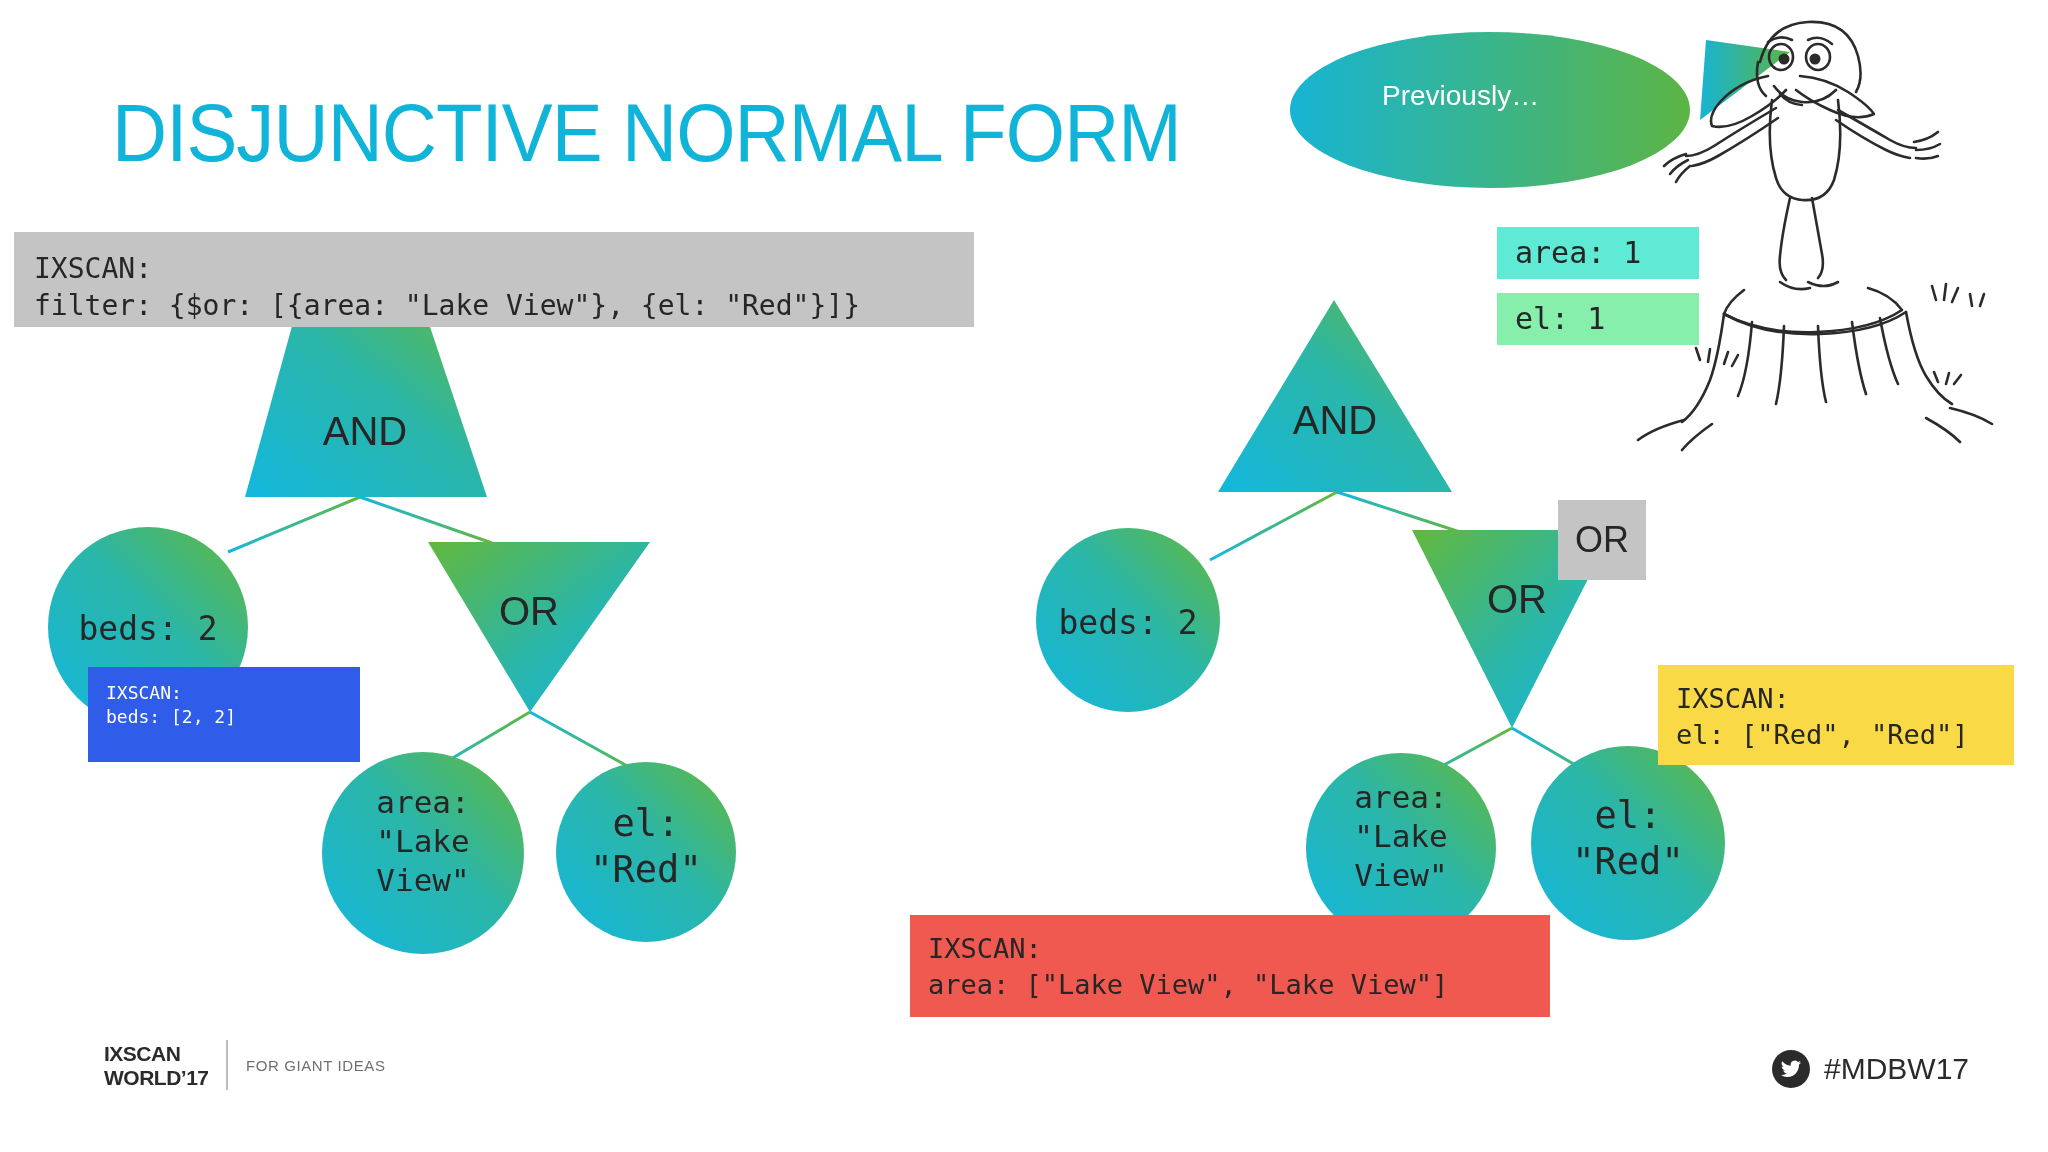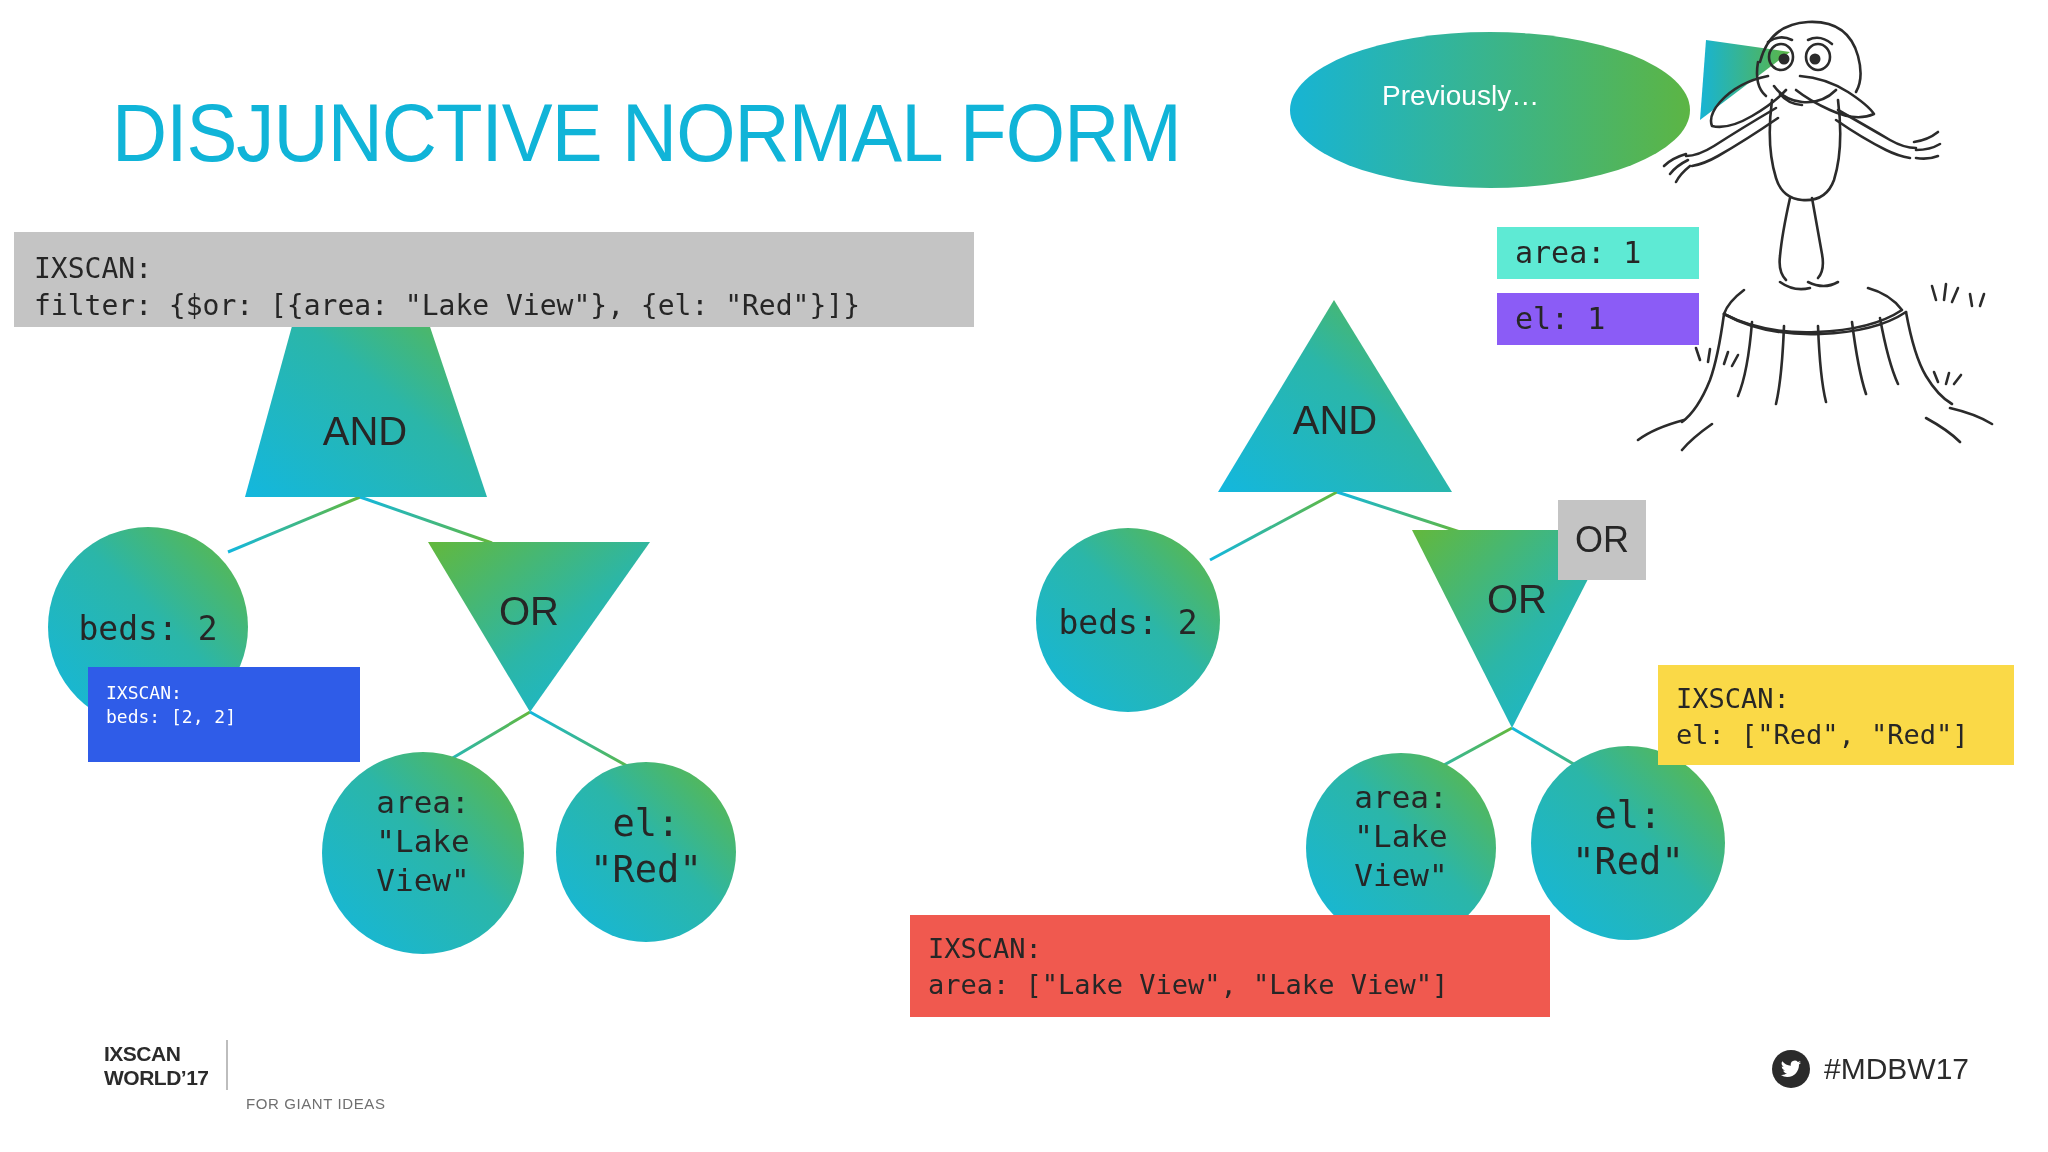--- a/index.html
+++ b/index.html
@@ -21,21 +21,21 @@
              color:#ffffff;font-size:18px;padding:14px 0 0 18px;box-sizing:border-box;}
   .box-ixscan-yellow{left:1658px;top:665px;width:356px;height:100px;background:#FAD947;
              color:#262626;font-size:27px;padding:16px 0 0 18px;box-sizing:border-box;}
   .box-ixscan-red{left:910px;top:915px;width:640px;height:102px;background:#F0594F;
              color:#262626;font-size:27px;padding:16px 0 0 18px;box-sizing:border-box;}
 
   .legend{position:absolute;font-family:"DejaVu Sans Mono","Liberation Mono",monospace;
           font-size:30px;line-height:52px;padding-left:18px;box-sizing:border-box;
           width:202px;height:52px;}
   .lg-area{left:1497px;top:227px;background:#5eead4;color:#262626;}
-  .lg-el  {left:1497px;top:293px;background:#8b5cf6;color:#262626;}
+  .lg-el  {left:1497px;top:293px;background:#86efac;color:#262626;}
   .lg-beds{left:1497px;top:359px;background:#2F5CE8;color:#ffffff;}
 
   .or-callout{position:absolute;left:1558px;top:500px;width:88px;height:80px;
               background:#C4C4C4;color:#262626;font-size:36px;
               font-family:"Liberation Sans",sans-serif;
               display:flex;align-items:center;justify-content:center;}
 
   
   .bubble-text{position:absolute;left:1382px;top:80px;color:#ffffff;font-size:28px;
                font-family:Liberation Sans, sans-serif;white-space:nowrap;}
@@ -45,21 +45,21 @@
           color:#262626;text-align:center;white-space:pre;line-height:1.25;}
   .slabel{position:absolute;font-family:"Liberation Sans",sans-serif;color:#262626;
           text-align:center;white-space:nowrap;}
 
   
   .logo{position:absolute;left:104px;top:1042px;}
   .logo-main{font-family:"Liberation Sans",sans-serif;font-weight:bold;font-size:21px;
              line-height:24px;letter-spacing:-0.5px;color:#2b2b2b;}
   .logo-rule{position:absolute;left:226px;top:1040px;width:2px;height:50px;background:#bdbdbd;}
   .logo-tag{position:absolute;left:246px;top:1057px;font-size:15px;letter-spacing:0.6px;
-            color:#6f6f6f;font-family:"Liberation Sans",sans-serif;margin-top:38px;}
+            color:#6f6f6f;font-family:"Liberation Sans",sans-serif;}
   .tw{position:absolute;left:1772px;top:1050px;width:38px;height:38px;border-radius:50%;
       background:#2b2b2b;display:flex;align-items:center;justify-content:center;}
   .tw-tag{position:absolute;left:1824px;top:1052px;font-size:30px;color:#2b2b2b;
           font-family:"Liberation Sans",sans-serif;}
 
   svg.layer{position:absolute;left:0;top:0;width:2048px;height:1152px;}
 </style>
 </head>
 <body>
 

